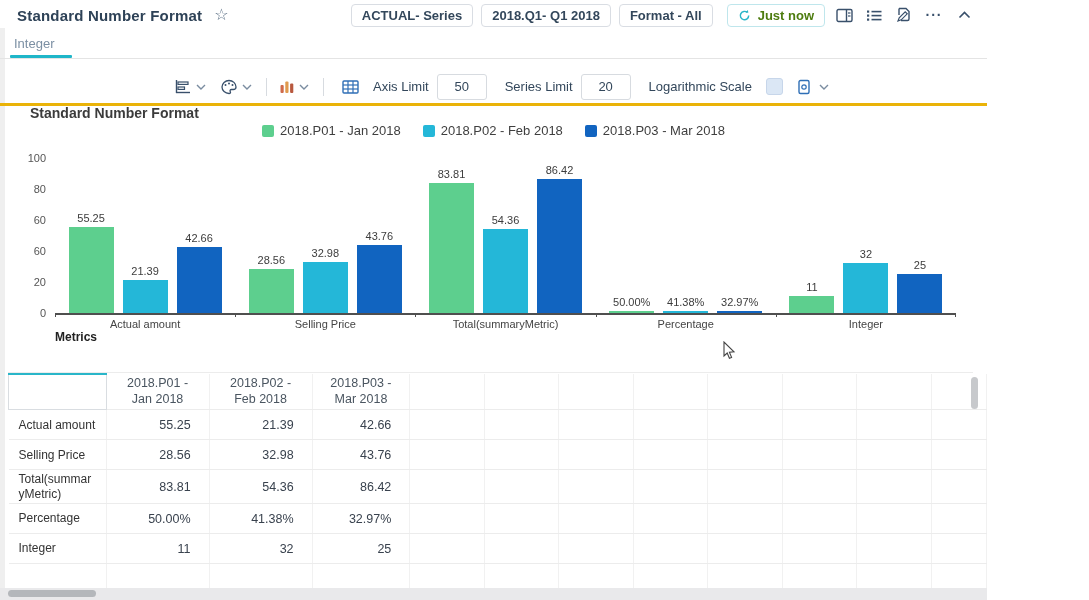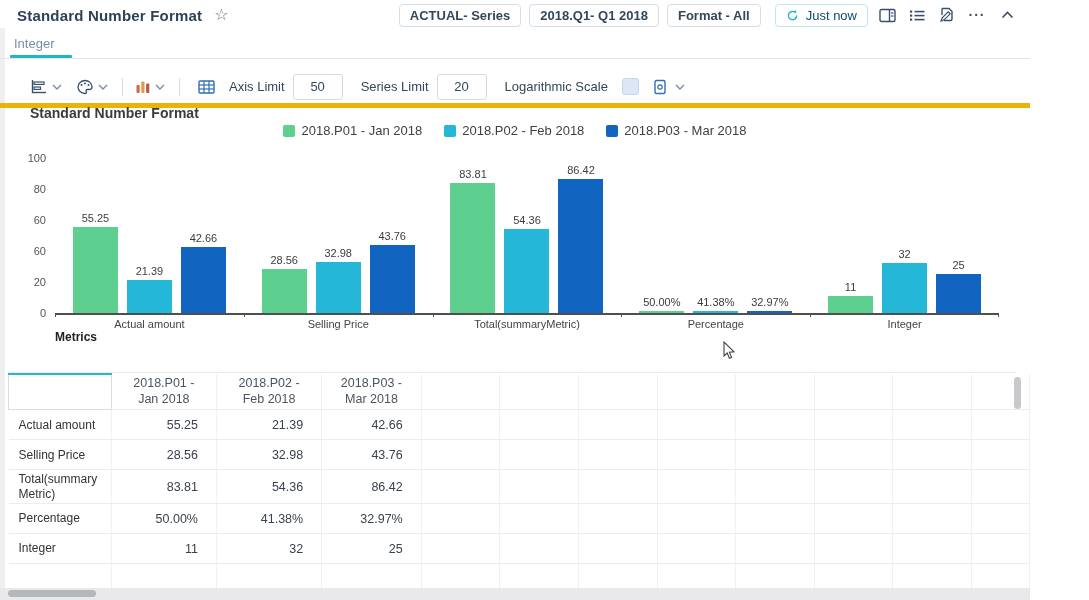--- a/index.html
+++ b/index.html
@@ -1,39 +1,39 @@
 <!DOCTYPE html>
 <html><head>
 <meta charset="utf-8">
 <style>
   html,body{margin:0;padding:0;background:#fff;}
   .app{position:relative;width:987px;height:600px;background:#fff;overflow:hidden;
-       font-family:"Liberation Sans",sans-serif;color:#33475b;padding-left:43px;}
+       font-family:"Liberation Sans",sans-serif;color:#33475b;}
   .edge-strip{position:absolute;left:0;top:28px;bottom:0;width:5px;background:#efefef;}
 
   
   .top-header{position:absolute;left:0;top:0;right:0;height:30px;display:flex;align-items:center;}
   .page-title{margin-left:17px;font-size:15px;font-weight:700;color:#2e4257;letter-spacing:.2px;}
   .star{margin-left:12px;font-size:16px;color:#5d7186;line-height:1;}
   .header-right{margin-left:auto;display:flex;align-items:center;gap:8px;padding-right:12px;}
   .chip{border:1px solid #d9dde3;border-radius:4px;padding:3px 10px;font-size:13px;font-weight:700;
         color:#33475b;background:#fff;white-space:nowrap;}
   .refresh-btn{display:flex;align-items:center;gap:6px;border:1px solid #bfe6ec;border-radius:4px;
-        padding:3px 10px;font-size:13px;font-weight:400;color:#0c4a6e;background:#fff;margin-left:6px;}
+        padding:3px 10px;font-size:13px;font-weight:700;color:#4d7c0f;background:#fff;margin-left:6px;}
   .hicon{display:flex;align-items:center;justify-content:center;width:22px;height:22px;color:#39506b;}
   .more-dots{font-size:14px;font-weight:700;color:#39506b;letter-spacing:1px;}
 
   
   .tab-bar{position:absolute;left:0;top:30px;right:0;height:28px;border-bottom:1px solid #e4e4e4;}
   .tab{position:absolute;left:14px;top:6px;font-size:13px;color:#7b8fa3;}
   .tab-underline{position:absolute;left:10px;top:25px;width:62px;height:3px;background:#1fb6c9;border-radius:1px;}
 
   
   .toolbar{position:absolute;left:0;top:70px;right:0;height:33px;display:flex;align-items:center;
-           padding-left:30px;border-bottom:5px solid #eab308;font-size:13px;color:#33475b;}
+           padding-left:30px;border-bottom:3px solid #eab308;font-size:13px;color:#33475b;justify-content:center;}
   .ticon{display:flex;align-items:center;margin-right:4px;}
   .chev{display:flex;align-items:center;margin-right:14px;}
   .tsep{width:1px;height:18px;background:#d7dbe0;margin:0 12px 0 0;}
   .tlabel{margin:0 8px 0 10px;white-space:nowrap;}
   .tinput{width:44px;height:22px;border:1px solid #d7dbe0;border-radius:3px;text-align:center;
           font-size:13px;color:#33475b;font-family:"Liberation Sans",sans-serif;margin-right:8px;}
   .checkbox{width:15px;height:15px;background:#dbe7f5;border:1px solid #c7d6ea;border-radius:3px;
             margin:0 14px 0 6px;}
 
   

